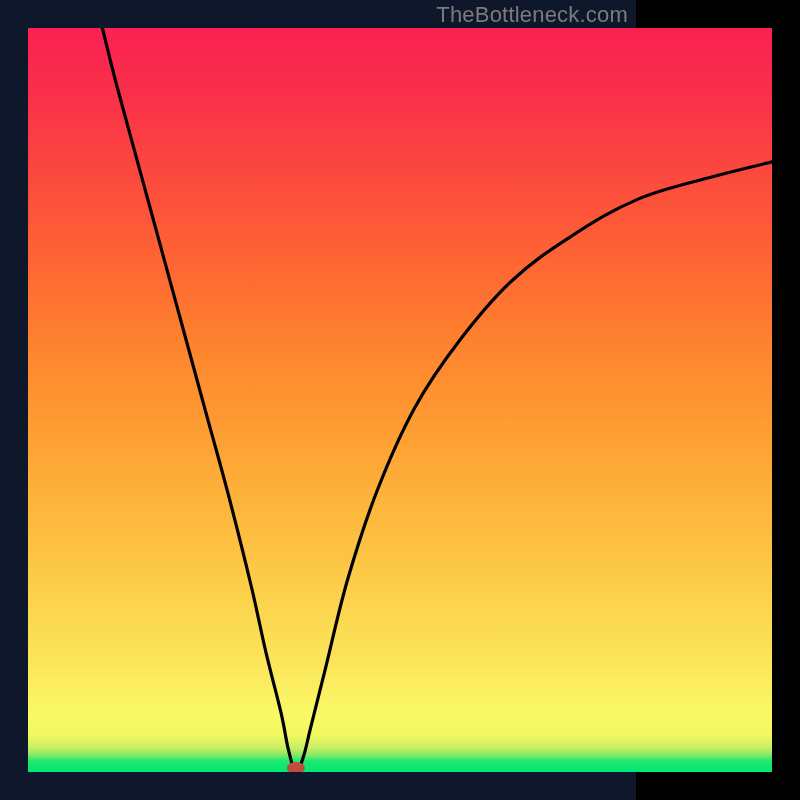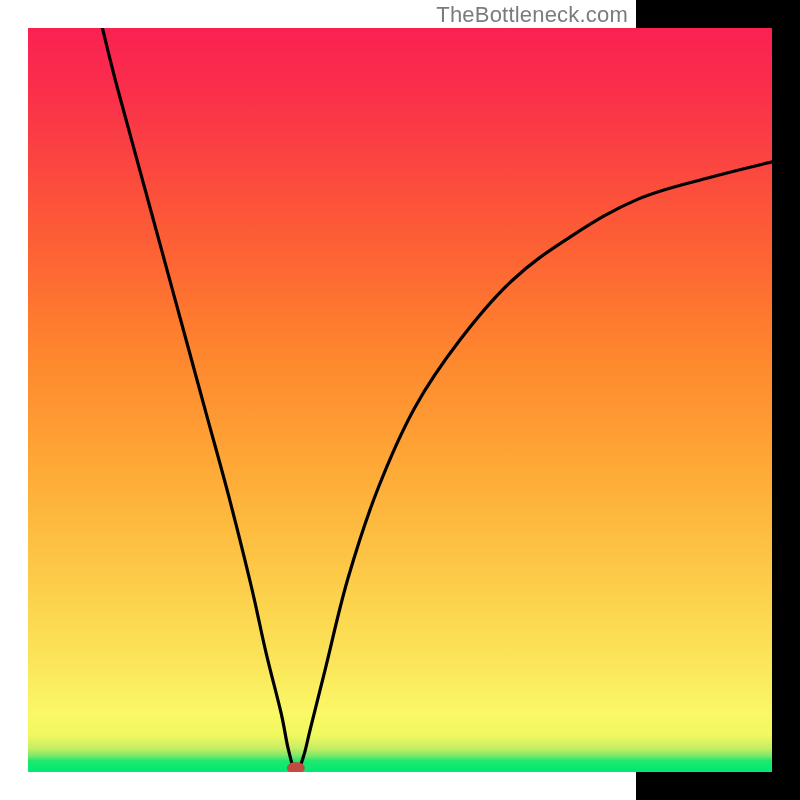--- a/index.html
+++ b/index.html
@@ -8,21 +8,21 @@
     width: 800px;
     height: 800px;
     background: #000;
     font-family: Arial, Helvetica, sans-serif;
     overflow: hidden;
   }
   .frame {
     position: relative;
     width: 636px;
     height: 800px;
-    background: #ffffff;
+    background: #0f172a;
   }
   .plot-area {
     position: absolute;
     left: 28px;
     top: 28px;
     width: 744px;   
     height: 744px;  
     overflow: hidden;
   }
   .gradient-bg {

